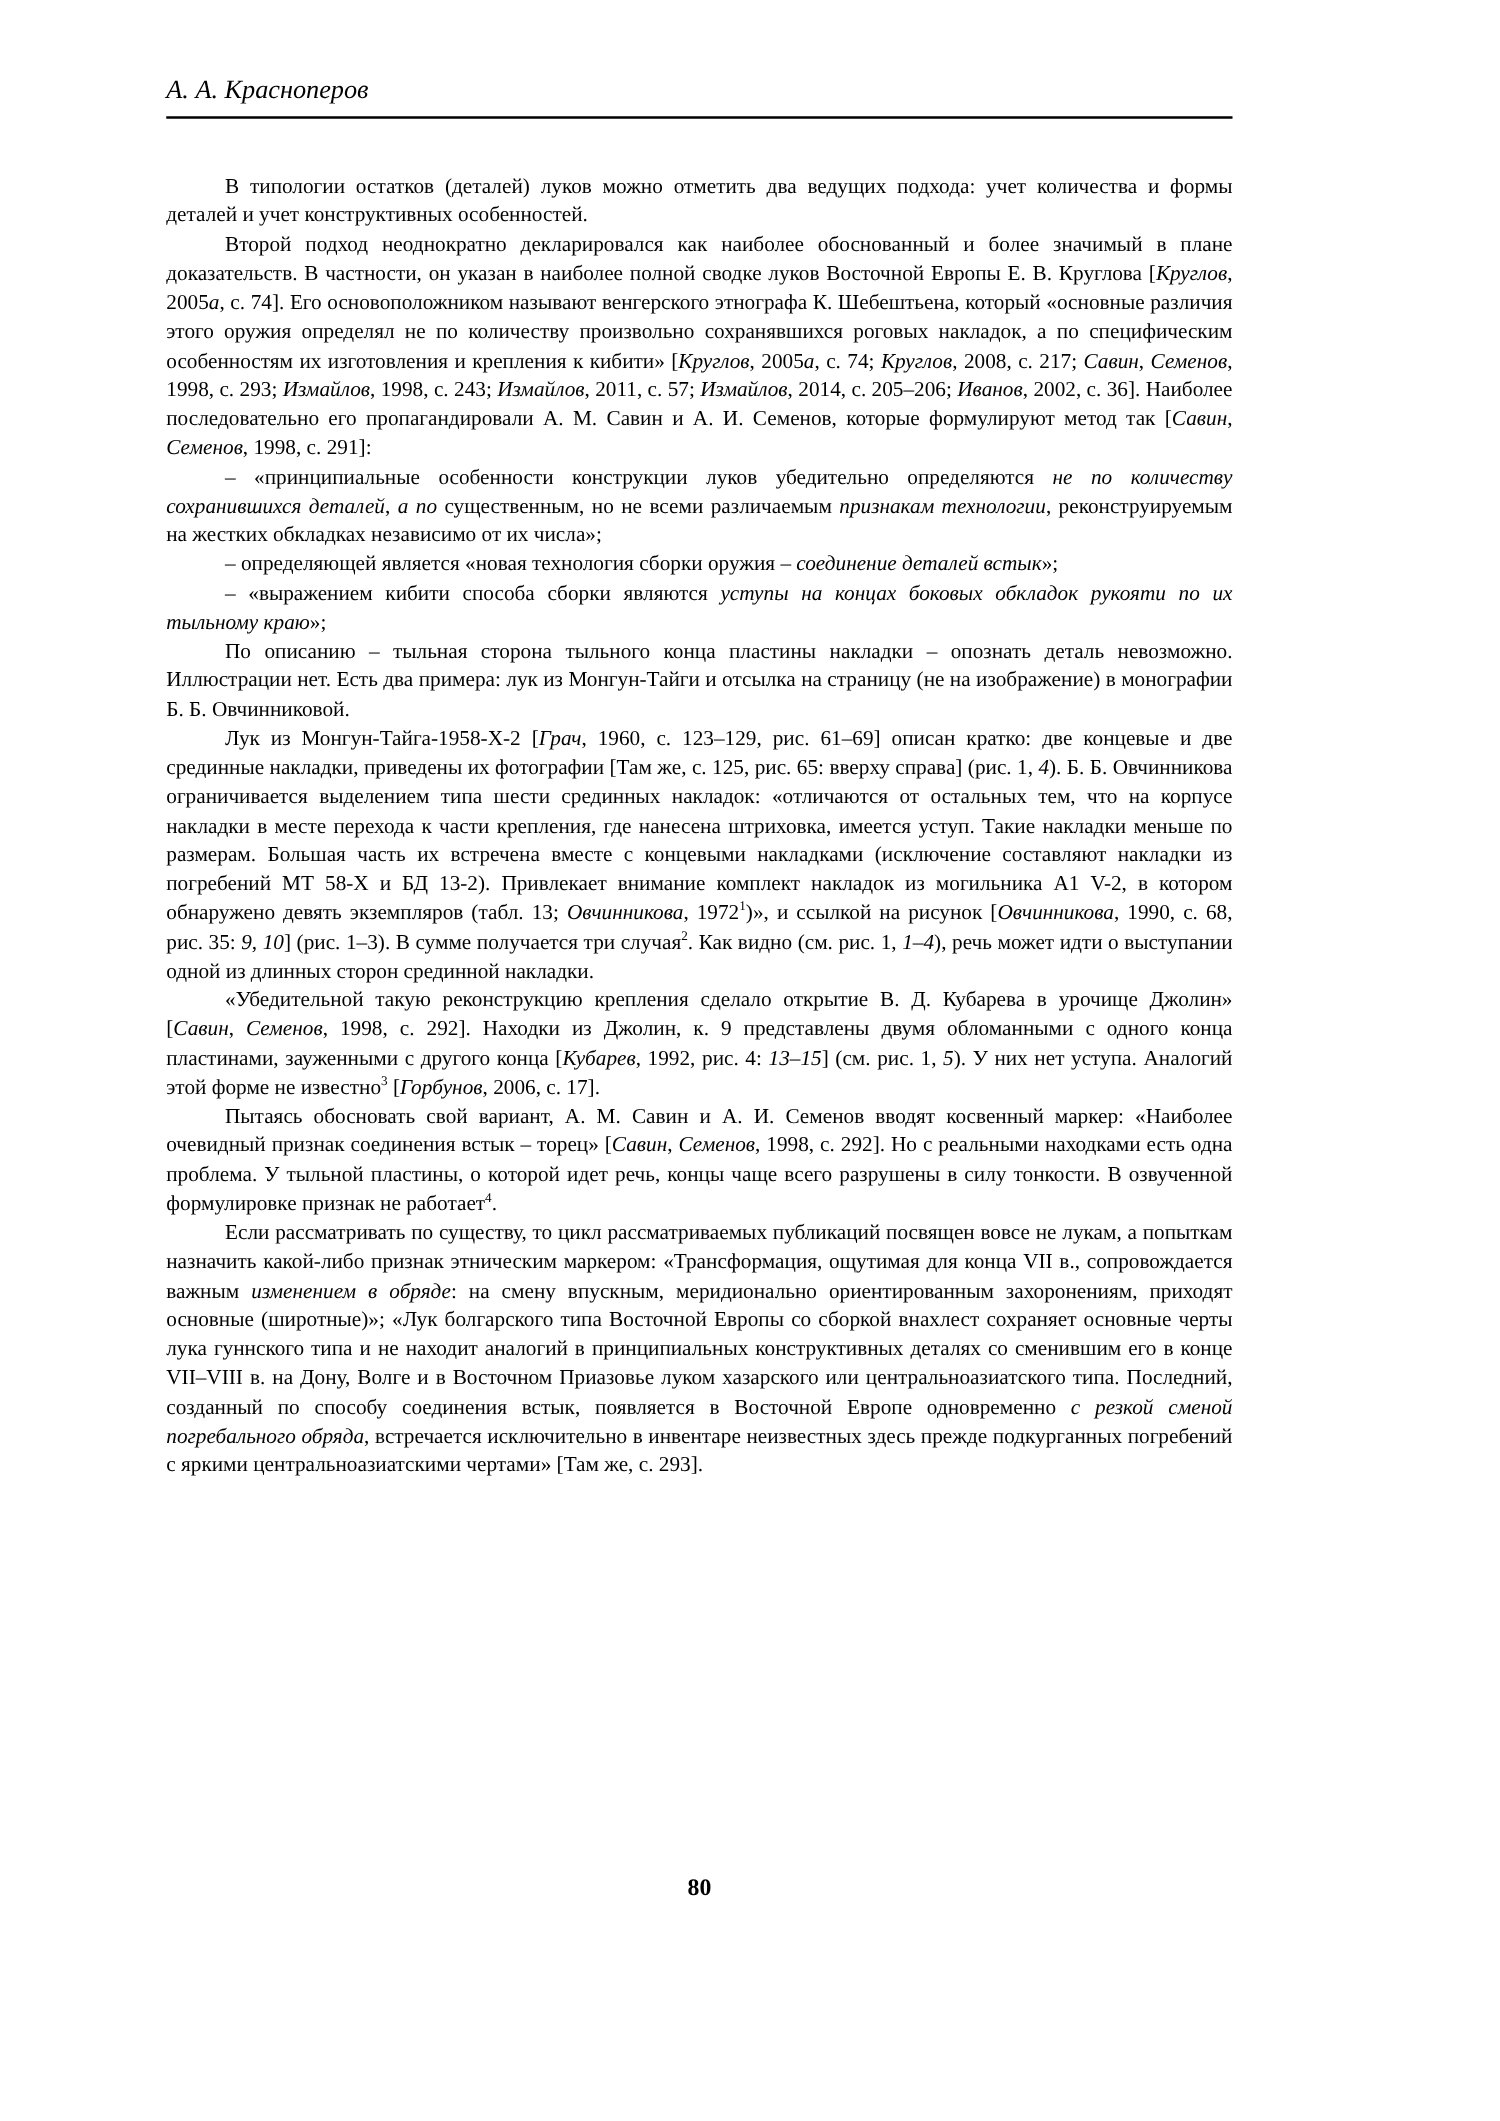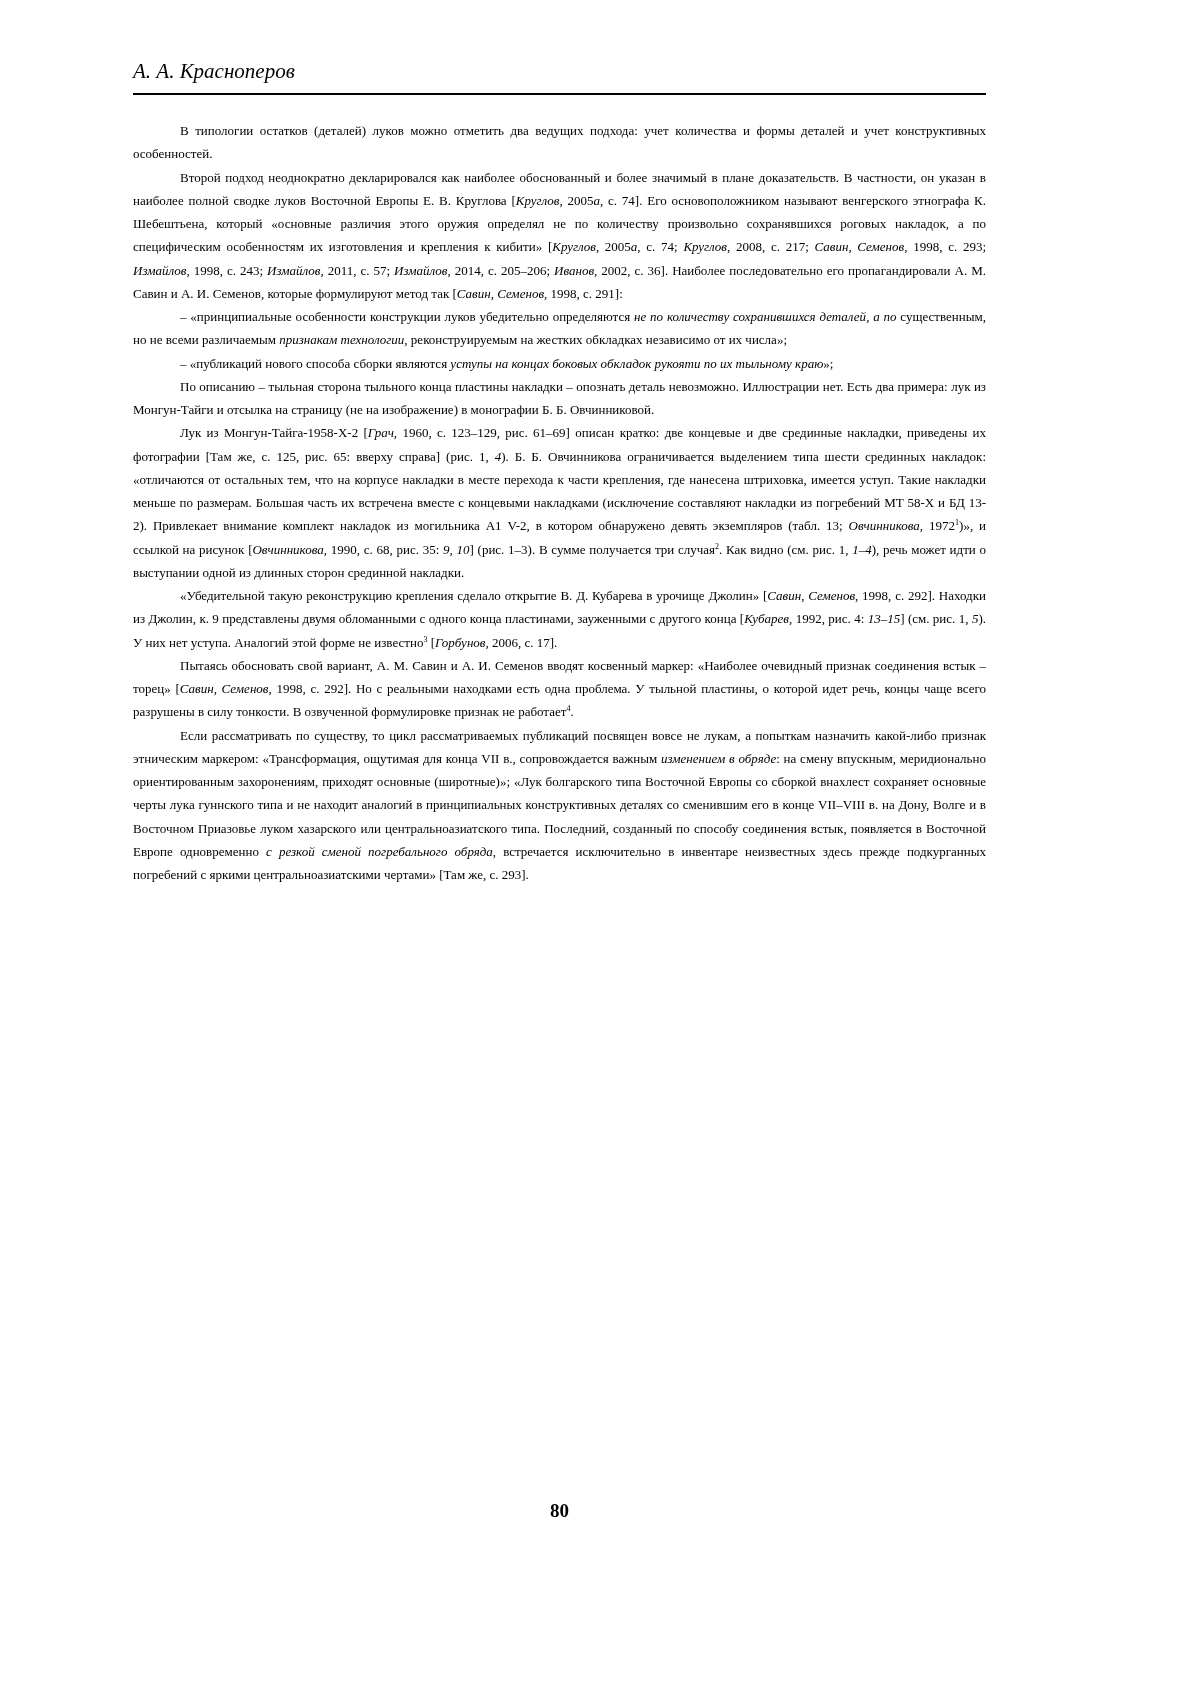--- a/index.html
+++ b/index.html
@@ -23,22 +23,22 @@
     width: 853px;
   }
   .running-header {
     font-style: italic;
     font-size: 21px;
     line-height: 26px;
     padding-bottom: 9px;
     border-bottom: 2px solid #000000;
   }
   .body-text {
-    margin-top: 24px;
-    font-size: 13px;
+    margin-top: 42px;
+    font-size: 17px;
     line-height: 23.25px;
     text-align: justify;
   }
   .body-text p {
     margin: 0;
     text-indent: 47px;
     hyphens: auto;
   }
   .body-text sup {
     font-size: 0.62em;
@@ -60,21 +60,22 @@
 
 <div class="page">
   <div class="content">
     <div class="running-header">
       <span>А. А. Красноперов</span>
     </div>
     <div class="body-text" lang="ru">
         <p><span>В типологии остатков (деталей) луков можно отметить два ведущих подхода: учет количества и формы деталей и учет конструктивных особенностей.</span></p>
         <p><span>Второй подход неоднократно декларировался как наиболее обоснованный и более значимый в плане доказательств. В частности, он указан в наиболее полной сводке луков Восточной Европы Е. В. Круглова [</span><span style="font-style: italic;">Круглов</span><span>, 2005</span><span style="font-style: italic;">а</span><span>, с. 74]. Его основоположником называют венгерского этнографа К. Шебештьена, который «основные различия этого оружия определял не по количеству произвольно сохранявшихся роговых накладок, а по специфическим особенностям их изготовления и крепления к кибити» [</span><span style="font-style: italic;">Круглов</span><span>, 2005</span><span style="font-style: italic;">а</span><span>, с. 74; </span><span style="font-style: italic;">Круглов</span><span>, 2008, с. 217; </span><span style="font-style: italic;">Савин</span><span>, </span><span style="font-style: italic;">Семенов</span><span>, 1998, с. 293; </span><span style="font-style: italic;">Измайлов</span><span>, 1998, с. 243; </span><span style="font-style: italic;">Измайлов</span><span>, 2011, с. 57; </span><span style="font-style: italic;">Измайлов</span><span>, 2014, с. 205–206; </span><span style="font-style: italic;">Иванов</span><span>, 2002, с. 36]. Наиболее последовательно его пропагандировали А. М. Савин и А. И. Семенов, которые формулируют метод так [</span><span style="font-style: italic;">Савин</span><span>, </span><span style="font-style: italic;">Семенов</span><span>, 1998, с. 291]:</span></p>
         <p><span>– «принципиальные особенности конструкции луков убедительно определяются </span><span style="font-style: italic;">не по количеству сохранившихся деталей</span><span>, </span><span style="font-style: italic;">а по</span><span> существенным, но не всеми различаемым </span><span style="font-style: italic;">признакам технологии</span><span>, реконструируемым на жестких обкладках независимо от их числа»;</span></p>
-        <p><span>– «публикаций нового способа сборки являются </span><span style="font-style: italic;">уступы на концах боковых обкладок рукояти по их тыльному краю</span><span>»;</span></p>
+        <p><span>– определяющей является «новая технология сборки оружия – </span><span style="font-style: italic;">соединение деталей встык</span><span>»;</span></p>
+        <p><span>– «выражением кибити способа сборки являются </span><span style="font-style: italic;">уступы на концах боковых обкладок рукояти по их тыльному краю</span><span>»;</span></p>
         <p><span>По описанию – тыльная сторона тыльного конца пластины накладки – опознать деталь невозможно. Иллюстрации нет. Есть два примера: лук из Монгун-Тайги и отсылка на страницу (не на изображение) в монографии Б. Б. Овчинниковой.</span></p>
         <p><span>Лук из Монгун-Тайга-1958-Х-2 [</span><span style="font-style: italic;">Грач</span><span>, 1960, с. 123–129, рис. 61–69] описан кратко: две концевые и две срединные накладки, приведены их фотографии [Там же, с. 125, рис. 65: вверху справа] (рис. 1, </span><span style="font-style: italic;">4</span><span>). Б. Б. Овчинникова ограничивается выделением типа шести срединных накладок: «отличаются от остальных тем, что на корпусе накладки в месте перехода к части крепления, где нанесена штриховка, имеется уступ. Такие накладки меньше по размерам. Большая часть их встречена вместе с концевыми накладками (исключение составляют накладки из погребений МТ 58-Х и БД 13-2). Привлекает внимание комплект накладок из могильника А1 V-2, в котором обнаружено девять экземпляров (табл. 13; </span><span style="font-style: italic;">Овчинникова</span><span>, 1972</span><sup>1</sup><span>)», и ссылкой на рисунок [</span><span style="font-style: italic;">Овчинникова</span><span>, 1990, с. 68, рис. 35: </span><span style="font-style: italic;">9, 10</span><span>] (рис. 1–3). В сумме получается три случая</span><sup>2</sup><span>. Как видно (см. рис. 1, </span><span style="font-style: italic;">1–4</span><span>), речь может идти о выступании одной из длинных сторон срединной накладки.</span></p>
         <p><span>«Убедительной такую реконструкцию крепления сделало открытие В. Д. Кубарева в урочище Джолин» [</span><span style="font-style: italic;">Савин</span><span>, </span><span style="font-style: italic;">Семенов</span><span>, 1998, с. 292]. Находки из Джолин, к. 9 представлены двумя обломанными с одного конца пластинами, зауженными с другого конца [</span><span style="font-style: italic;">Кубарев</span><span>, 1992, рис. 4: </span><span style="font-style: italic;">13–15</span><span>] (см. рис. 1, </span><span style="font-style: italic;">5</span><span>). У них нет уступа. Аналогий этой форме не известно</span><sup>3</sup><span> [</span><span style="font-style: italic;">Горбунов</span><span>, 2006, с. 17].</span></p>
         <p><span>Пытаясь обосновать свой вариант, А. М. Савин и А. И. Семенов вводят косвенный маркер: «Наиболее очевидный признак соединения встык – торец» [</span><span style="font-style: italic;">Савин</span><span>, </span><span style="font-style: italic;">Семенов</span><span>, 1998, с. 292]. Но с реальными находками есть одна проблема. У тыльной пластины, о которой идет речь, концы чаще всего разрушены в силу тонкости. В озвученной формулировке признак не работает</span><sup>4</sup><span>.</span></p>
         <p><span>Если рассматривать по существу, то цикл рассматриваемых публикаций посвящен вовсе не лукам, а попыткам назначить какой-либо признак этническим маркером: «Трансформация, ощутимая для конца VII в., сопровождается важным </span><span style="font-style: italic;">изменением в обряде</span><span>: на смену впускным, меридионально ориентированным захоронениям, приходят основные (широтные)»; «Лук болгарского типа Восточной Европы со сборкой внахлест сохраняет основные черты лука гуннского типа и не находит аналогий в принципиальных конструктивных деталях со сменившим его в конце VII–VIII в. на Дону, Волге и в Восточном Приазовье луком хазарского или центральноазиатского типа. Последний, созданный по способу соединения встык, появляется в Восточной Европе одновременно </span><span style="font-style: italic;">с резкой сменой погребального обряда</span><span>, встречается исключительно в инвентаре неизвестных здесь прежде подкурганных погребений с яркими центральноазиатскими чертами» [Там же, с. 293].</span></p>
       </div>
   </div>
   <div class="page-footer">
     <span>80</span>
   </div>

